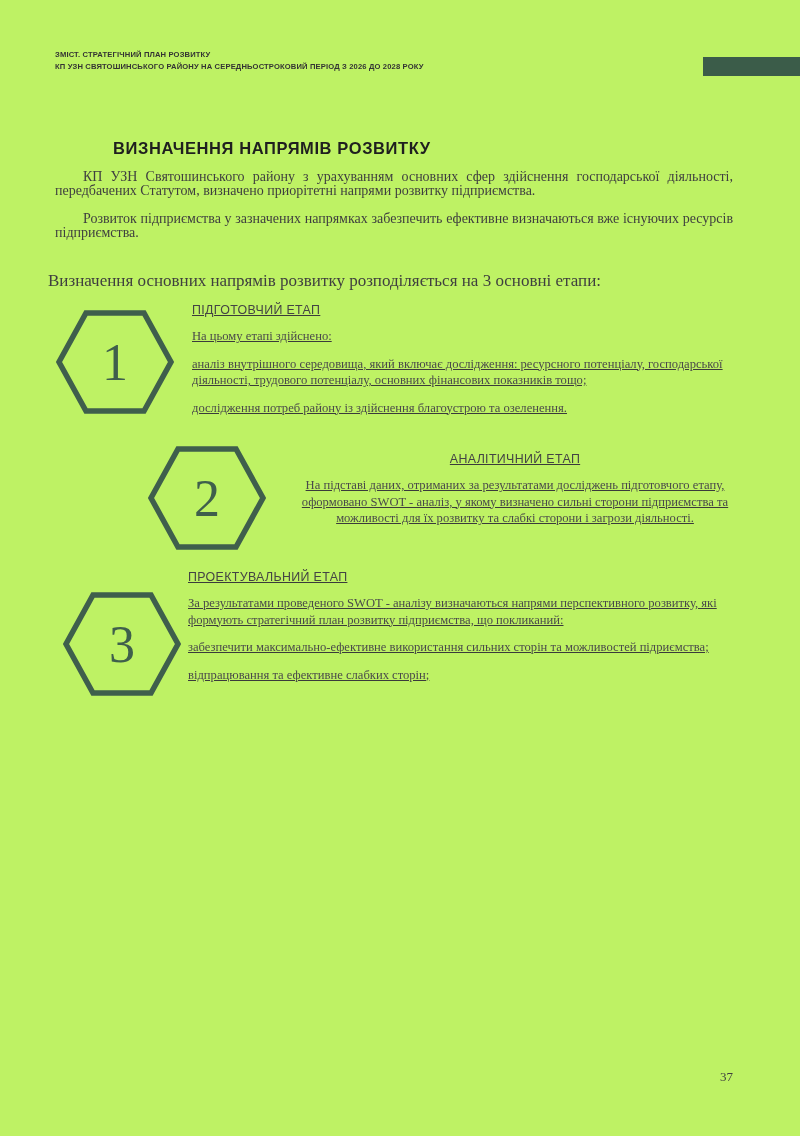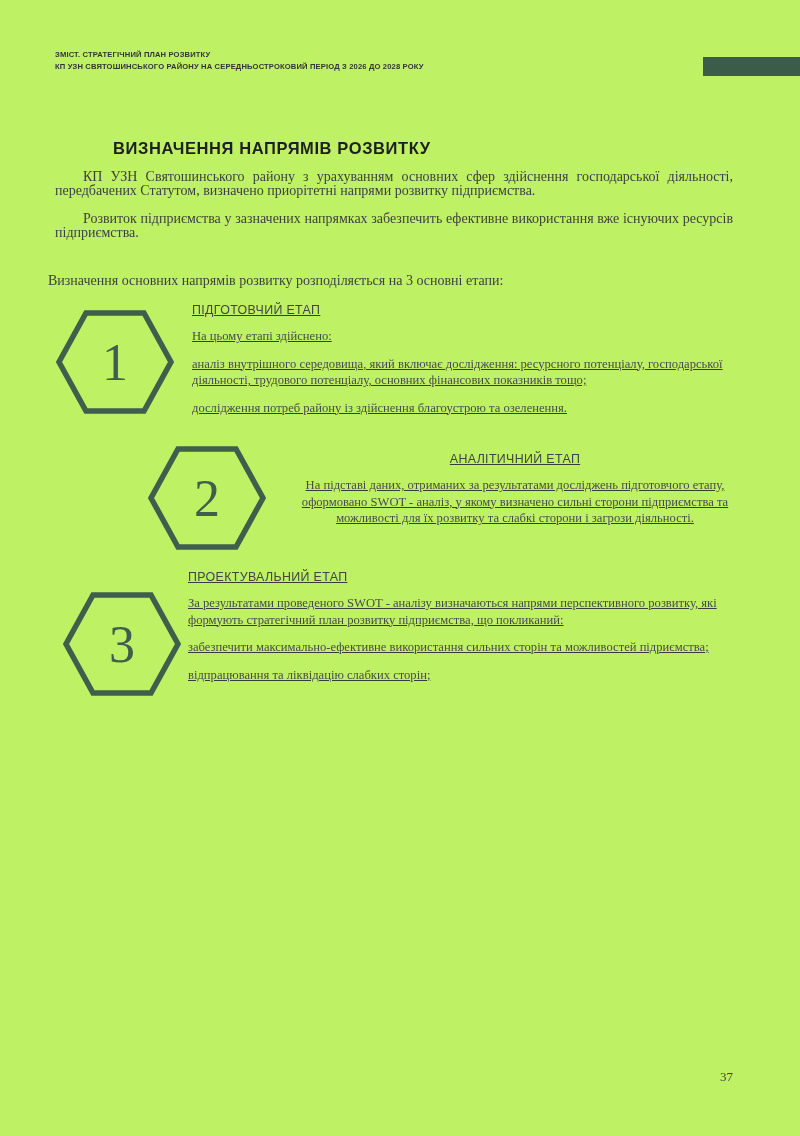--- a/index.html
+++ b/index.html
@@ -71,21 +71,21 @@
     font-size: 14px;
     line-height: 14px;
     text-align: justify;
     text-indent: 28px;
     color: #3f3f3f;
   }
   .lede {
     position: absolute;
     left: 48px;
     top: 272px;
-    font-size: 14px;
+    font-size: 17px;
     line-height: 17px;
     color: #3f3f3f;
   }
 
   
   .stage {
     position: absolute;
   }
   .hex {
     position: absolute;
@@ -147,21 +147,21 @@
   <div class="header-block">
     <div class="header-line">ЗМІСТ. СТРАТЕГІЧНИЙ ПЛАН РОЗВИТКУ</div>
     <div class="header-line">КП УЗН СВЯТОШИНСЬКОГО РАЙОНУ  НА СЕРЕДНЬОСТРОКОВИЙ ПЕРІОД З 2026 ДО 2028 РОКУ</div>
   </div>
   <div class="header-bar"></div>
 
   <h1 class="page-title">ВИЗНАЧЕННЯ НАПРЯМІВ РОЗВИТКУ</h1>
 
   <div class="intro">
     <p>КП УЗН Святошинського району з урахуванням основних сфер здійснення господарської  діяльності, передбачених Статутом, визначено приорітетні напрями розвитку підприємства.</p>
-    <p>Розвиток підприємства у зазначених напрямках забезпечить ефективне використання вже існуючих ресурсів підприємства.</p>
+    <p>Розвиток підприємства у зазначених напрямках забезпечить ефективне визначаються вже існуючих ресурсів підприємства.</p>
   </div>
 
   <div class="lede">Визначення основних напрямів розвитку розподіляється на 3 основні етапи:</div>
 
   <div class="stage" id="stage-1">
     <svg class="hex" width="118" height="104" viewBox="0 0 118 104">
       <polygon points="30,3 88,3 115,52 88,101 30,101 3,52" fill="none" stroke="#3f5f4c" stroke-width="5.5" stroke-linejoin="miter"></polygon>
       <text class="hex-num" x="59" y="70" text-anchor="middle">1</text>
     </svg>
     <div class="stage-body">
@@ -185,19 +185,19 @@
 
   <div class="stage" id="stage-3">
     <svg class="hex" width="118" height="104" viewBox="0 0 118 104">
       <polygon points="30,3 88,3 115,52 88,101 30,101 3,52" fill="none" stroke="#3f5f4c" stroke-width="5.5" stroke-linejoin="miter"></polygon>
       <text class="hex-num" x="59" y="70" text-anchor="middle">3</text>
     </svg>
     <div class="stage-body">
       <p class="stage-heading">ПРОЕКТУВАЛЬНИЙ ЕТАП</p>
       <p class="stage-text">За результатами проведеного SWOT - аналізу визначаються напрями перспективного розвитку, які формують стратегічний план розвитку підприємства, що покликаний:</p>
       <p class="stage-text">забезпечити максимально-ефективне використання сильних сторін та можливостей підриємства;</p>
-      <p class="stage-text">відпрацювання та ліквідацію слабких сторін;</p>
+      <p class="stage-text">відпрацювання та ефективне слабких сторін;</p>
     </div>
   </div>
 
   <div class="page-number">37</div>
 
 </div>
 
 </body></html>

